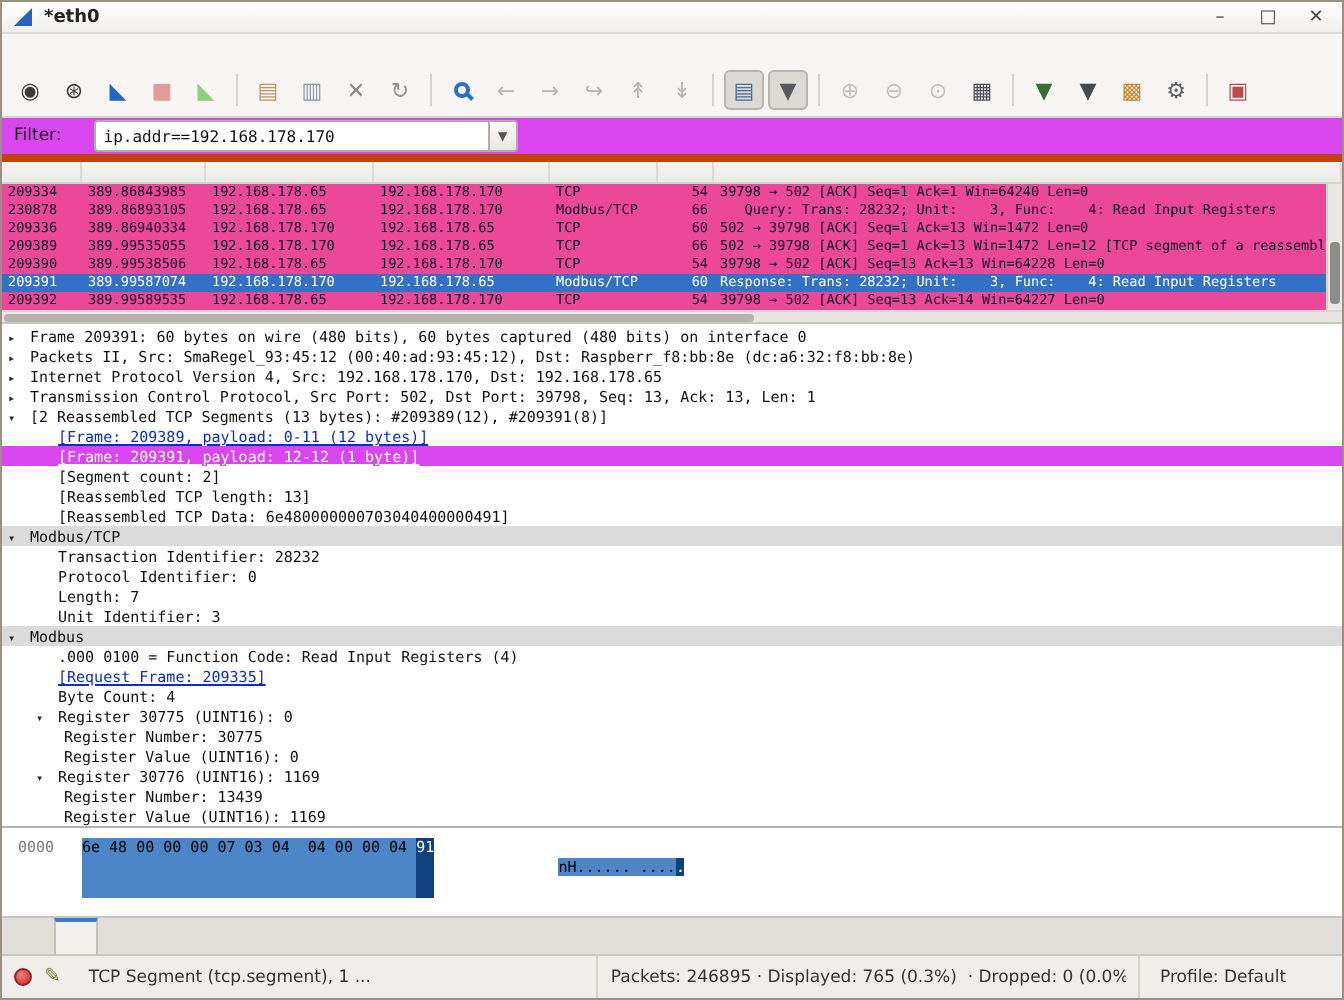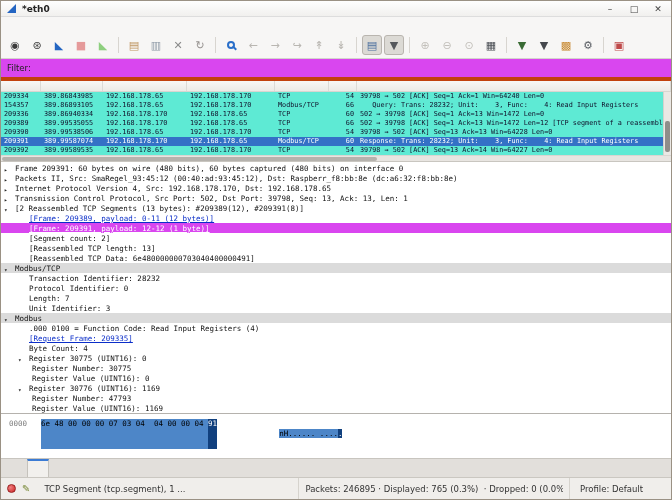--- a/index.html
+++ b/index.html
@@ -34,21 +34,21 @@
   .combo .dd{width:15px;height:16px;border:1px solid #b2aea7;border-radius:0 2px 2px 0;background:linear-gradient(#fbfaf9,#e8e6e2);font-size:6px;display:flex;align-items:center;justify-content:center;color:#555}
   .f-btn{padding:2px 4px;color:#333}
   .f-btn.disabled{color:#b8b5b0}
 
   
   .grid{display:grid;grid-template-columns:40px 62px 84px 88px 54px 28px 1fr}
   .list-header{height:11px;flex:none;font-size:7px;color:#9b9b9b;background:linear-gradient(#f8f7f5,#eceae6);border-bottom:1px solid #d8d5d0}
   .list-header .hcell{border-right:1px solid #dcdad6;padding-left:3px;line-height:11px;overflow:hidden;white-space:pre}
   .list-body{display:flex;flex:none}
   .rows-host{flex:1;overflow:hidden}
-  .p-row{height:9px;line-height:9px;font:6.8px "DejaVu Sans Mono",monospace;background:#5eead4;color:#10102a;white-space:pre;overflow:hidden}
+  .p-row{height:9px;line-height:9px;font:6.8px "DejaVu Sans Mono",monospace;background:#ec4899;color:#10102a;white-space:pre;overflow:hidden}
   .p-row>span{overflow:hidden;padding-left:3px}
   .p-row .c-len{text-align:right;padding-right:3px}
   .p-row.selected{background:#3471c6;color:#fff}
   .vscroll{width:8px;flex:none;background:#ebe8e4;border-left:1px solid #d5d2cd;position:relative}
   .vthumb{position:absolute;left:1px;right:1px;top:46%;height:50%;background:#8f8d8a;border-radius:2px}
   .hstrip{height:7px;flex:none;background:#e8e5e1;border-top:1px solid #d9d6d1;border-bottom:1px solid #c9c6c0;position:relative}
   .hthumb{position:absolute;left:1px;top:1px;height:4px;width:56%;background:#b5b2ad;border-radius:2px}
 
   
   .detail{flex:1;background:#fff;overflow:hidden;padding-top:1px}
@@ -209,20 +209,24 @@
       <span class="tb-btn sep">
         <span class="tb-glyph"></span>
       </span>
       <span class="tb-btn">
         <span class="tb-glyph" style="color: rgb(191, 74, 74);">▣</span>
       </span>
     </div>
 
   <div class="filterbar">
     <span>Filter:</span>
+    <span class="combo">
+      <input value="ip.addr==192.168.178.170" style="">
+      <span class="dd">▼</span>
+    </span>
     <span style="display:flex;gap:16px">
 
     <span class="f-btn"></span>
         <span class="f-btn"></span>
         <span class="f-btn disabled"></span>
         <span class="f-btn"></span>
       </span>
   </div>
 
   <div class="list-header grid">
@@ -242,21 +246,21 @@
     <div class="p-row grid">
           <span class="c-no">209334</span>
           <span class="c-time">389.86843985</span>
           <span class="c-src">192.168.178.65</span>
           <span class="c-dst">192.168.178.170</span>
           <span class="c-proto">TCP</span>
           <span class="c-len">54</span>
           <span class="c-info">39798 → 502 [ACK] Seq=1 Ack=1 Win=64240 Len=0</span>
         </div>
         <div class="p-row grid">
-          <span class="c-no">154357</span>
+          <span class="c-no">230878</span>
           <span class="c-time">389.86893105</span>
           <span class="c-src">192.168.178.65</span>
           <span class="c-dst">192.168.178.170</span>
           <span class="c-proto">Modbus/TCP</span>
           <span class="c-len">66</span>
           <span class="c-info">   Query: Trans: 28232; Unit:    3, Func:    4: Read Input Registers</span>
         </div>
         <div class="p-row grid">
           <span class="c-no">209336</span>
           <span class="c-time">389.86940334</span>
@@ -400,21 +404,21 @@
       <div class="d-row lvl2">
         <span class="arrow"></span>
         <span class="dtext">Register Value (UINT16): 0</span>
       </div>
       <div class="d-row lvl1">
         <span class="arrow">▾</span>
         <span class="dtext">Register 30776 (UINT16): 1169</span>
       </div>
       <div class="d-row lvl2">
         <span class="arrow"></span>
-        <span class="dtext">Register Number: 47793</span>
+        <span class="dtext">Register Number: 13439</span>
       </div>
       <div class="d-row lvl2">
         <span class="arrow"></span>
         <span class="dtext">Register Value (UINT16): 1169</span>
       </div>
     </div>
 
   <div class="hexpane">
     <div class="hex-line">
       <span class="hex-offset">0000</span>

